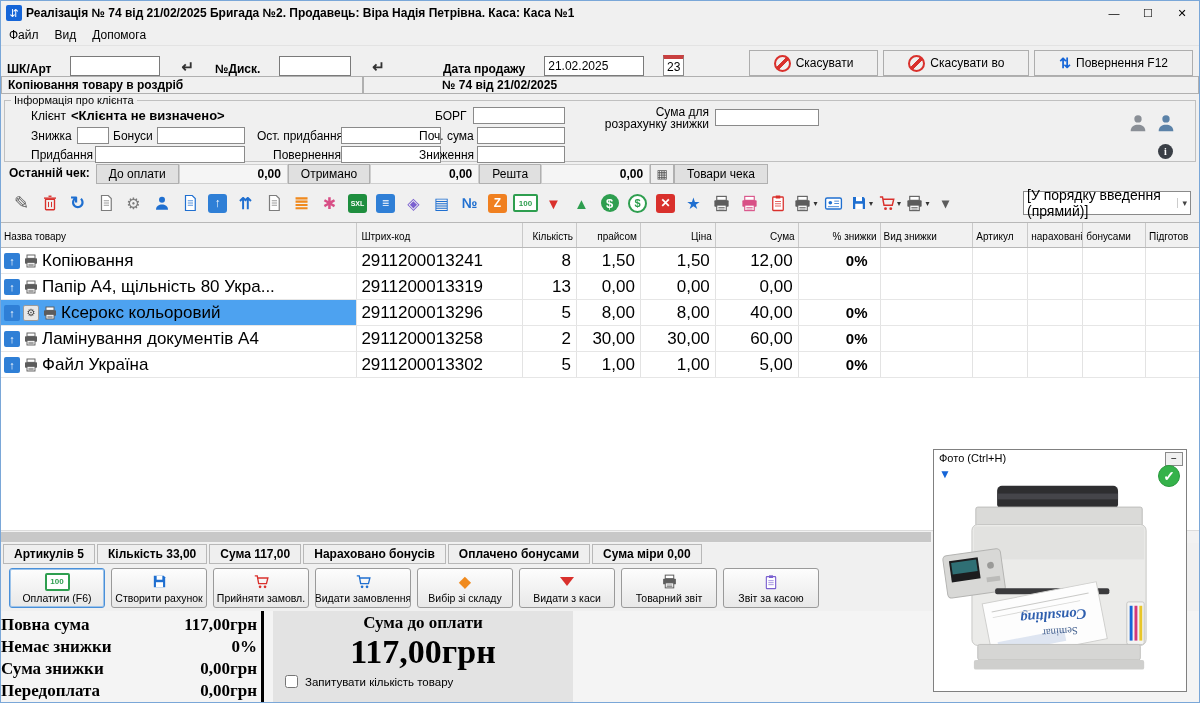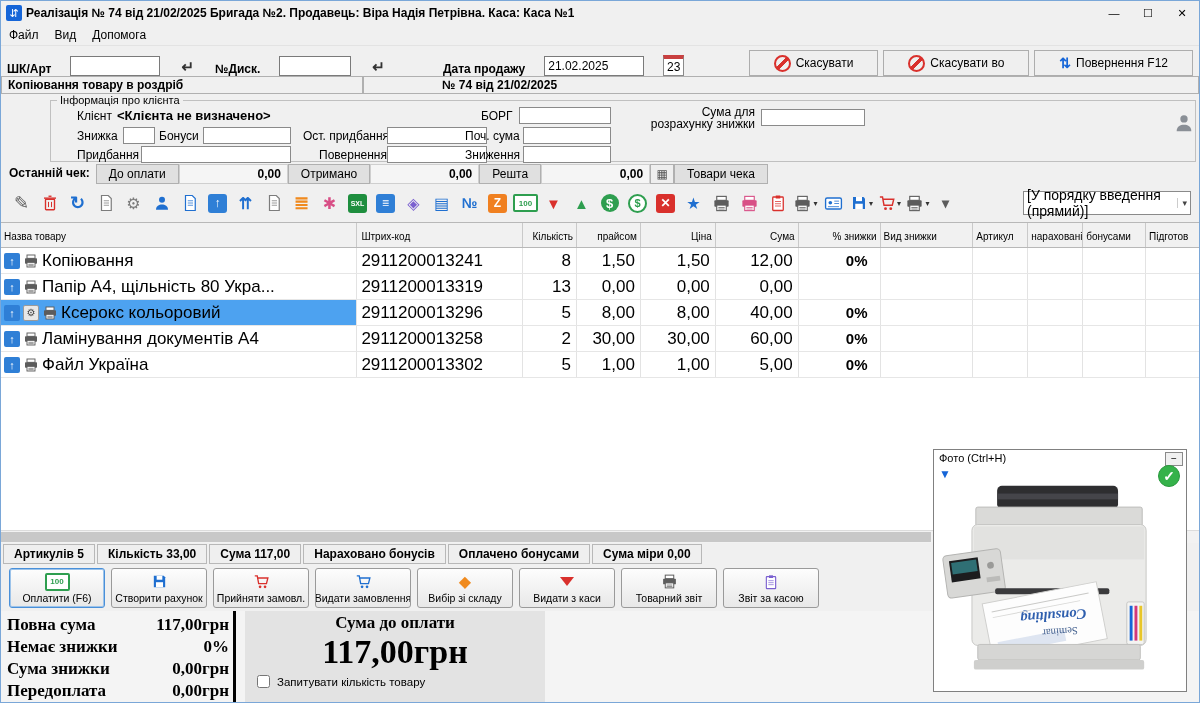--- a/index.html
+++ b/index.html
@@ -24,21 +24,21 @@
   .tb-right{margin-left:auto;display:flex;gap:5px;}
   .btn{height:24px;border:1px solid #adadad;background:#efefef;display:flex;align-items:center;gap:5px;padding:0 24px;font-size:12px;white-space:nowrap;}
   .no-ic{width:13px;height:13px;border:2px solid #d9302c;border-radius:50%;background:linear-gradient(135deg,transparent 42%,#d9302c 42%,#d9302c 58%,transparent 58%);}
   .ret-ic{color:#1565d8;font-weight:bold;font-size:14px;}
   
   .subheader{height:18px;display:flex;}
   .sh-panel{border:1px solid #b0b0b0;background:#f0f0f0;font-weight:bold;font-size:12px;display:flex;align-items:center;box-sizing:border-box;}
   .sh-left{width:362px;padding-left:6px;}
   .sh-right{flex:1;padding-left:78px;}
   
-  .clientbox{height:70px;position:relative;margin-left:46px;}
+  .clientbox{height:70px;position:relative;}
   fieldset{position:absolute;inset:0 3px 2px 3px;border:1px solid #c0c0c0;margin:0;padding:0;}
   legend{font-size:11px;margin-left:6px;padding:0 3px;}
   .fl{position:absolute;font-size:12px;white-space:nowrap;}
   .fi{position:absolute;height:17px;border:1px solid #8a8a8a;background:#fff;box-sizing:border-box;font-size:12px;padding:0 2px;}
   .client-val{font-weight:bold;font-size:13px;}
   .two-line{text-align:right;line-height:12px;}
   .pico{position:absolute;color:#8a8f96;}
   .pico.blue{color:#5b82a8;}
   .info-ic{position:absolute;width:15px;height:15px;border-radius:50%;background:#3a3f46;color:#fff;font-size:10px;font-weight:bold;display:flex;align-items:center;justify-content:center;font-family:"Liberation Serif",serif;}
   
@@ -85,21 +85,21 @@
   .statusbar{height:22px;display:flex;gap:2px;padding:1px 2px;box-sizing:border-box;}
   .seg{border:1px solid #b8b8b8;background:#efefef;padding:1px 10px;font-size:12px;font-weight:bold;display:flex;align-items:center;white-space:nowrap;}
   
   .actions{height:46px;display:flex;gap:6px;padding:3px 8px;box-sizing:border-box;}
   .abtn{width:96px;border:1px solid #9a9a9a;border-radius:3px;background:linear-gradient(#fdfdfd,#e8e8e8);display:flex;flex-direction:column;align-items:center;justify-content:center;gap:1px;font-size:10.5px;white-space:nowrap;overflow:hidden;box-sizing:border-box;}
   .abtn.focused{border:1px solid #4a90d9;box-shadow:inset 0 0 0 1px #9cc3ea;}
   .aico{height:18px;display:flex;align-items:center;justify-content:center;}
   .arr-red{width:0;height:0;border:7px solid transparent;border-top:9px solid #d9302c;margin-top:6px;}
   
   .summary{flex:1;display:flex;background:#f4f4f4;font-family:"Liberation Serif",serif;}
-  .sumleft{width:232px;padding:3px 4px 0 6px;box-sizing:border-box;}
+  .sumleft{width:260px;padding:3px 4px 0 0;box-sizing:border-box;}
   .sumrow{display:flex;justify-content:space-between;font-weight:bold;font-size:17px;line-height:22px;}
   .sumdiv{width:3px;background:#000;}
   .paybox{width:300px;margin-left:9px;background:#e3e3e3;display:flex;flex-direction:column;align-items:center;padding-top:2px;box-sizing:border-box;}
   .pb-title{font-weight:bold;font-size:17px;}
   .pb-val{font-weight:bold;font-size:34px;line-height:38px;}
   .pb-chk{align-self:flex-start;display:flex;align-items:center;gap:4px;margin:1px 0 0 8px;font-family:"Liberation Sans",sans-serif;font-size:11.5px;font-weight:normal;}
   
   .photo{position:absolute;left:932px;top:448px;width:254px;height:243px;background:#fff;border:1px solid #808080;z-index:6;box-sizing:border-box;}
   .ph-title{font-size:11px;padding:2px 0 0 5px;}
   .ph-min{position:absolute;top:2px;right:3px;width:18px;height:14px;border:1px solid #8a8a8a;background:#f0f0f0;font-size:10px;line-height:11px;text-align:center;box-sizing:border-box;}

